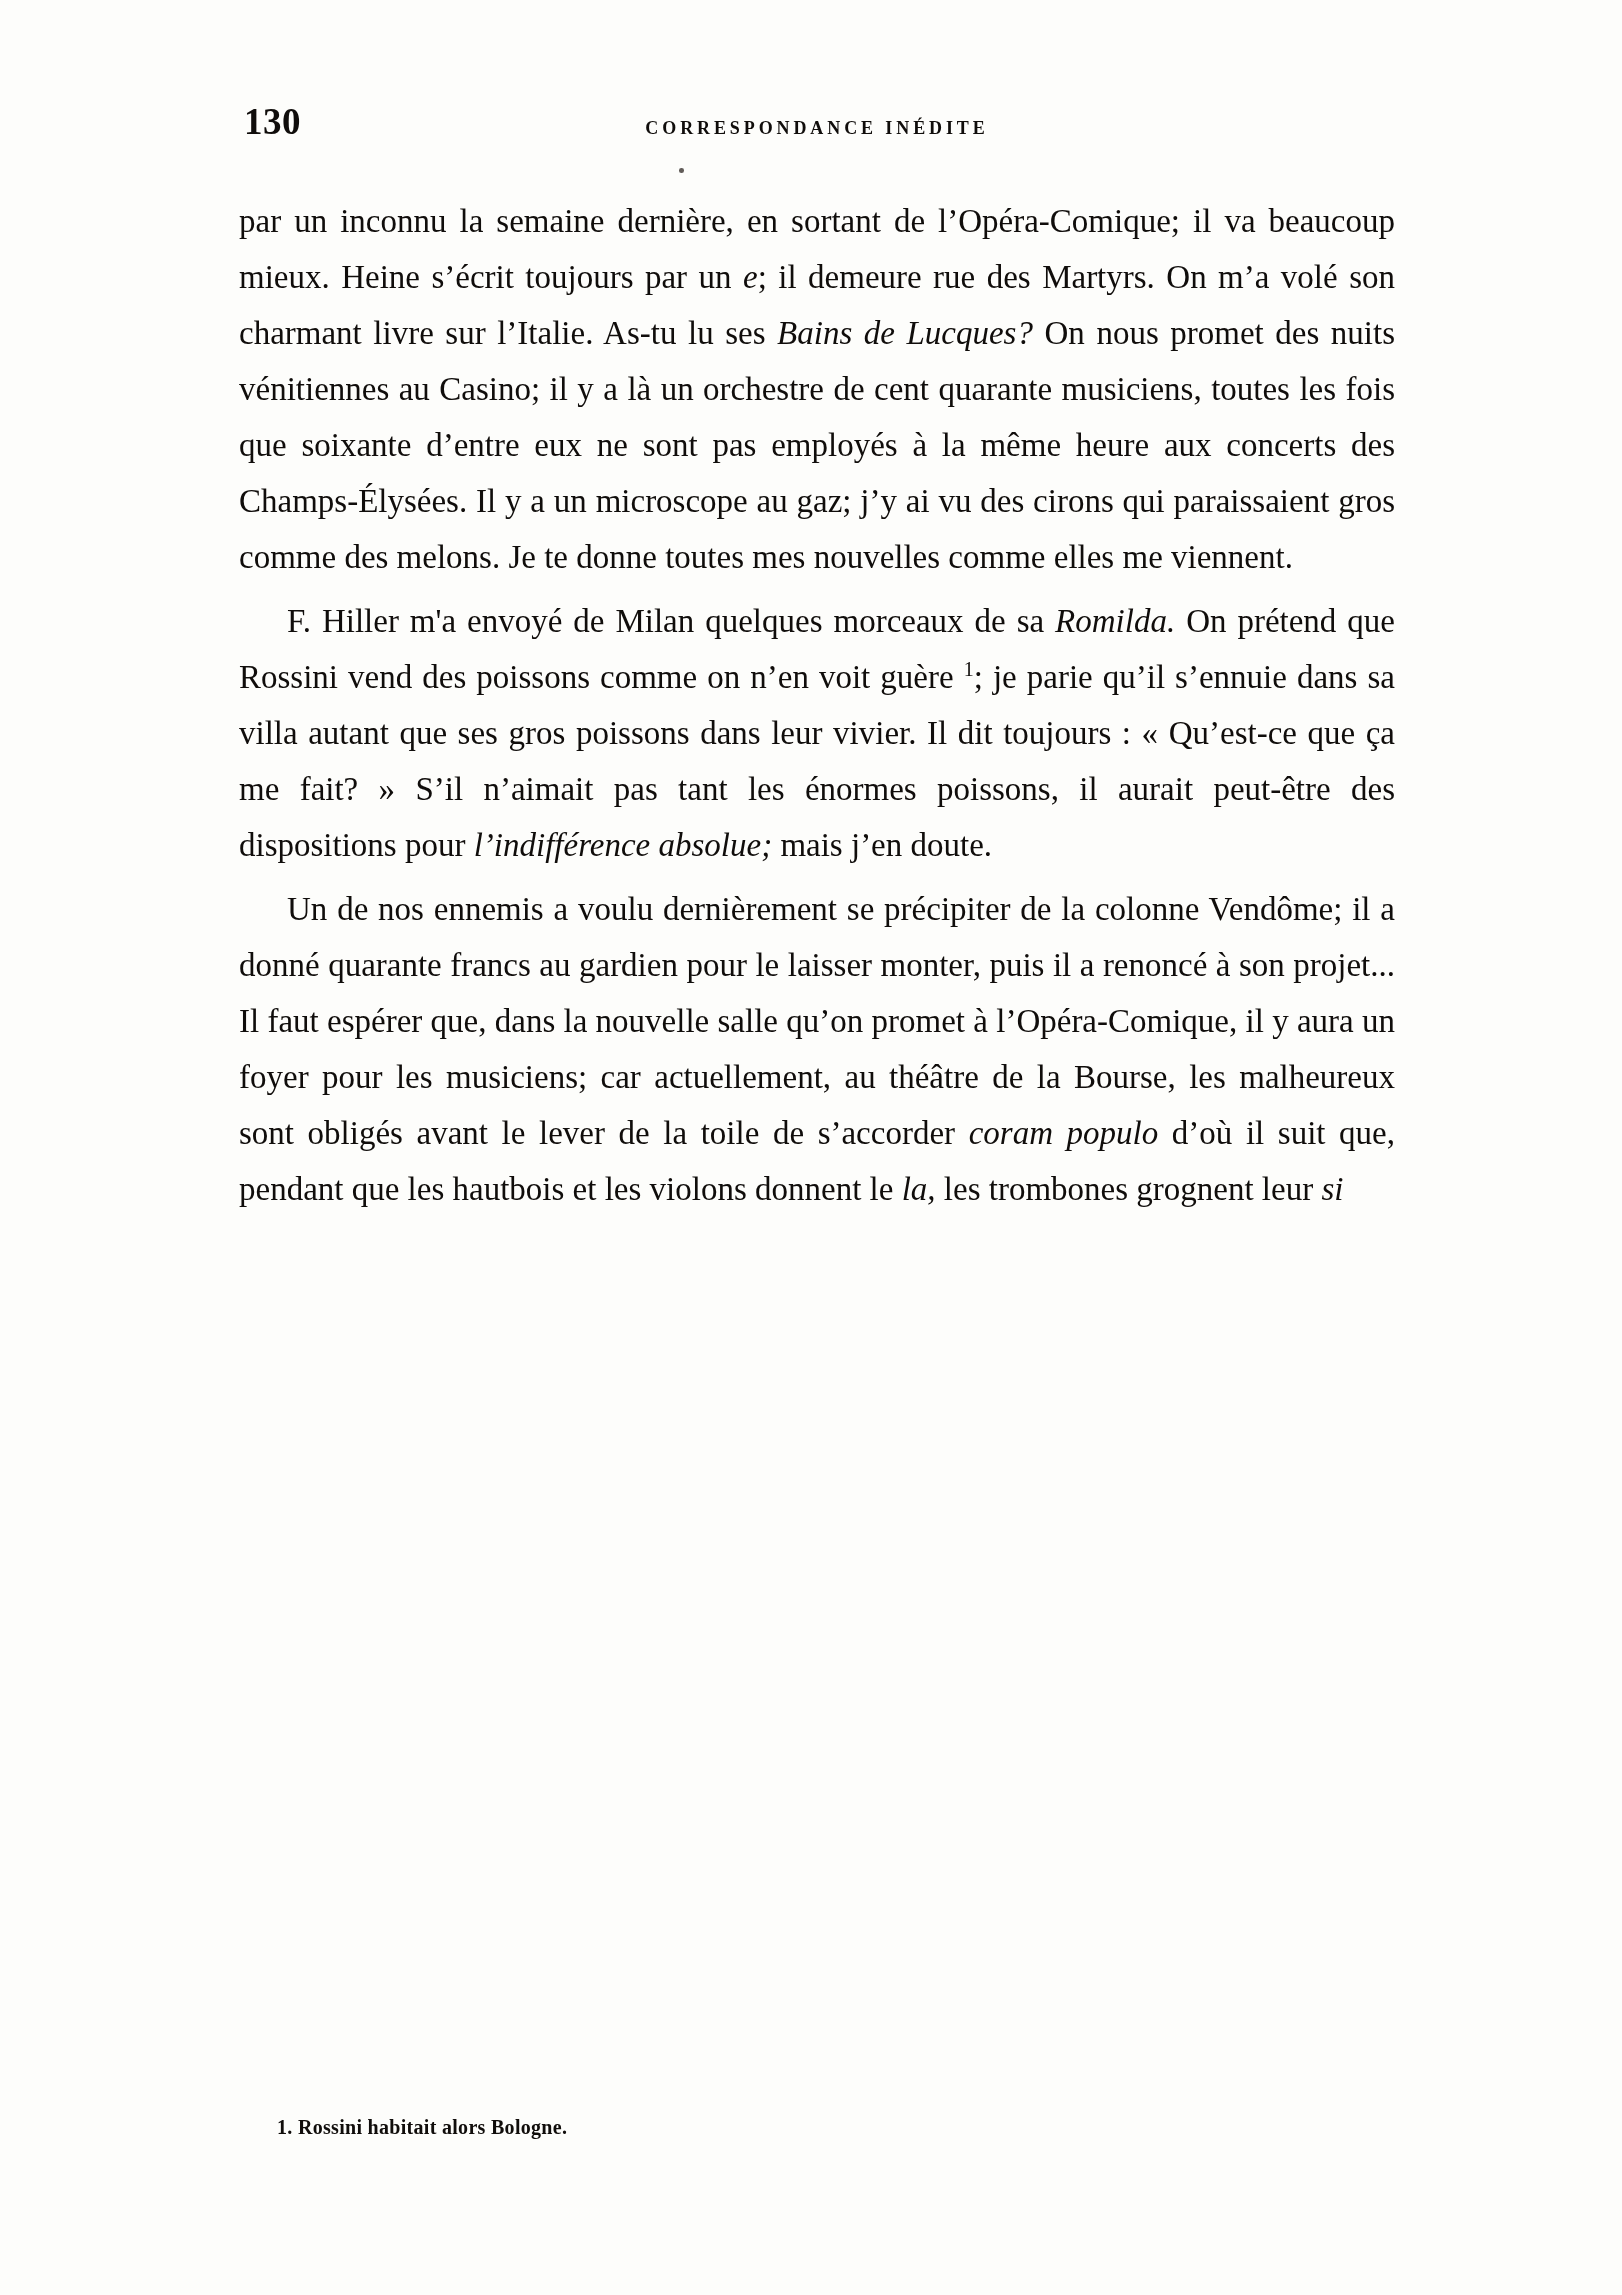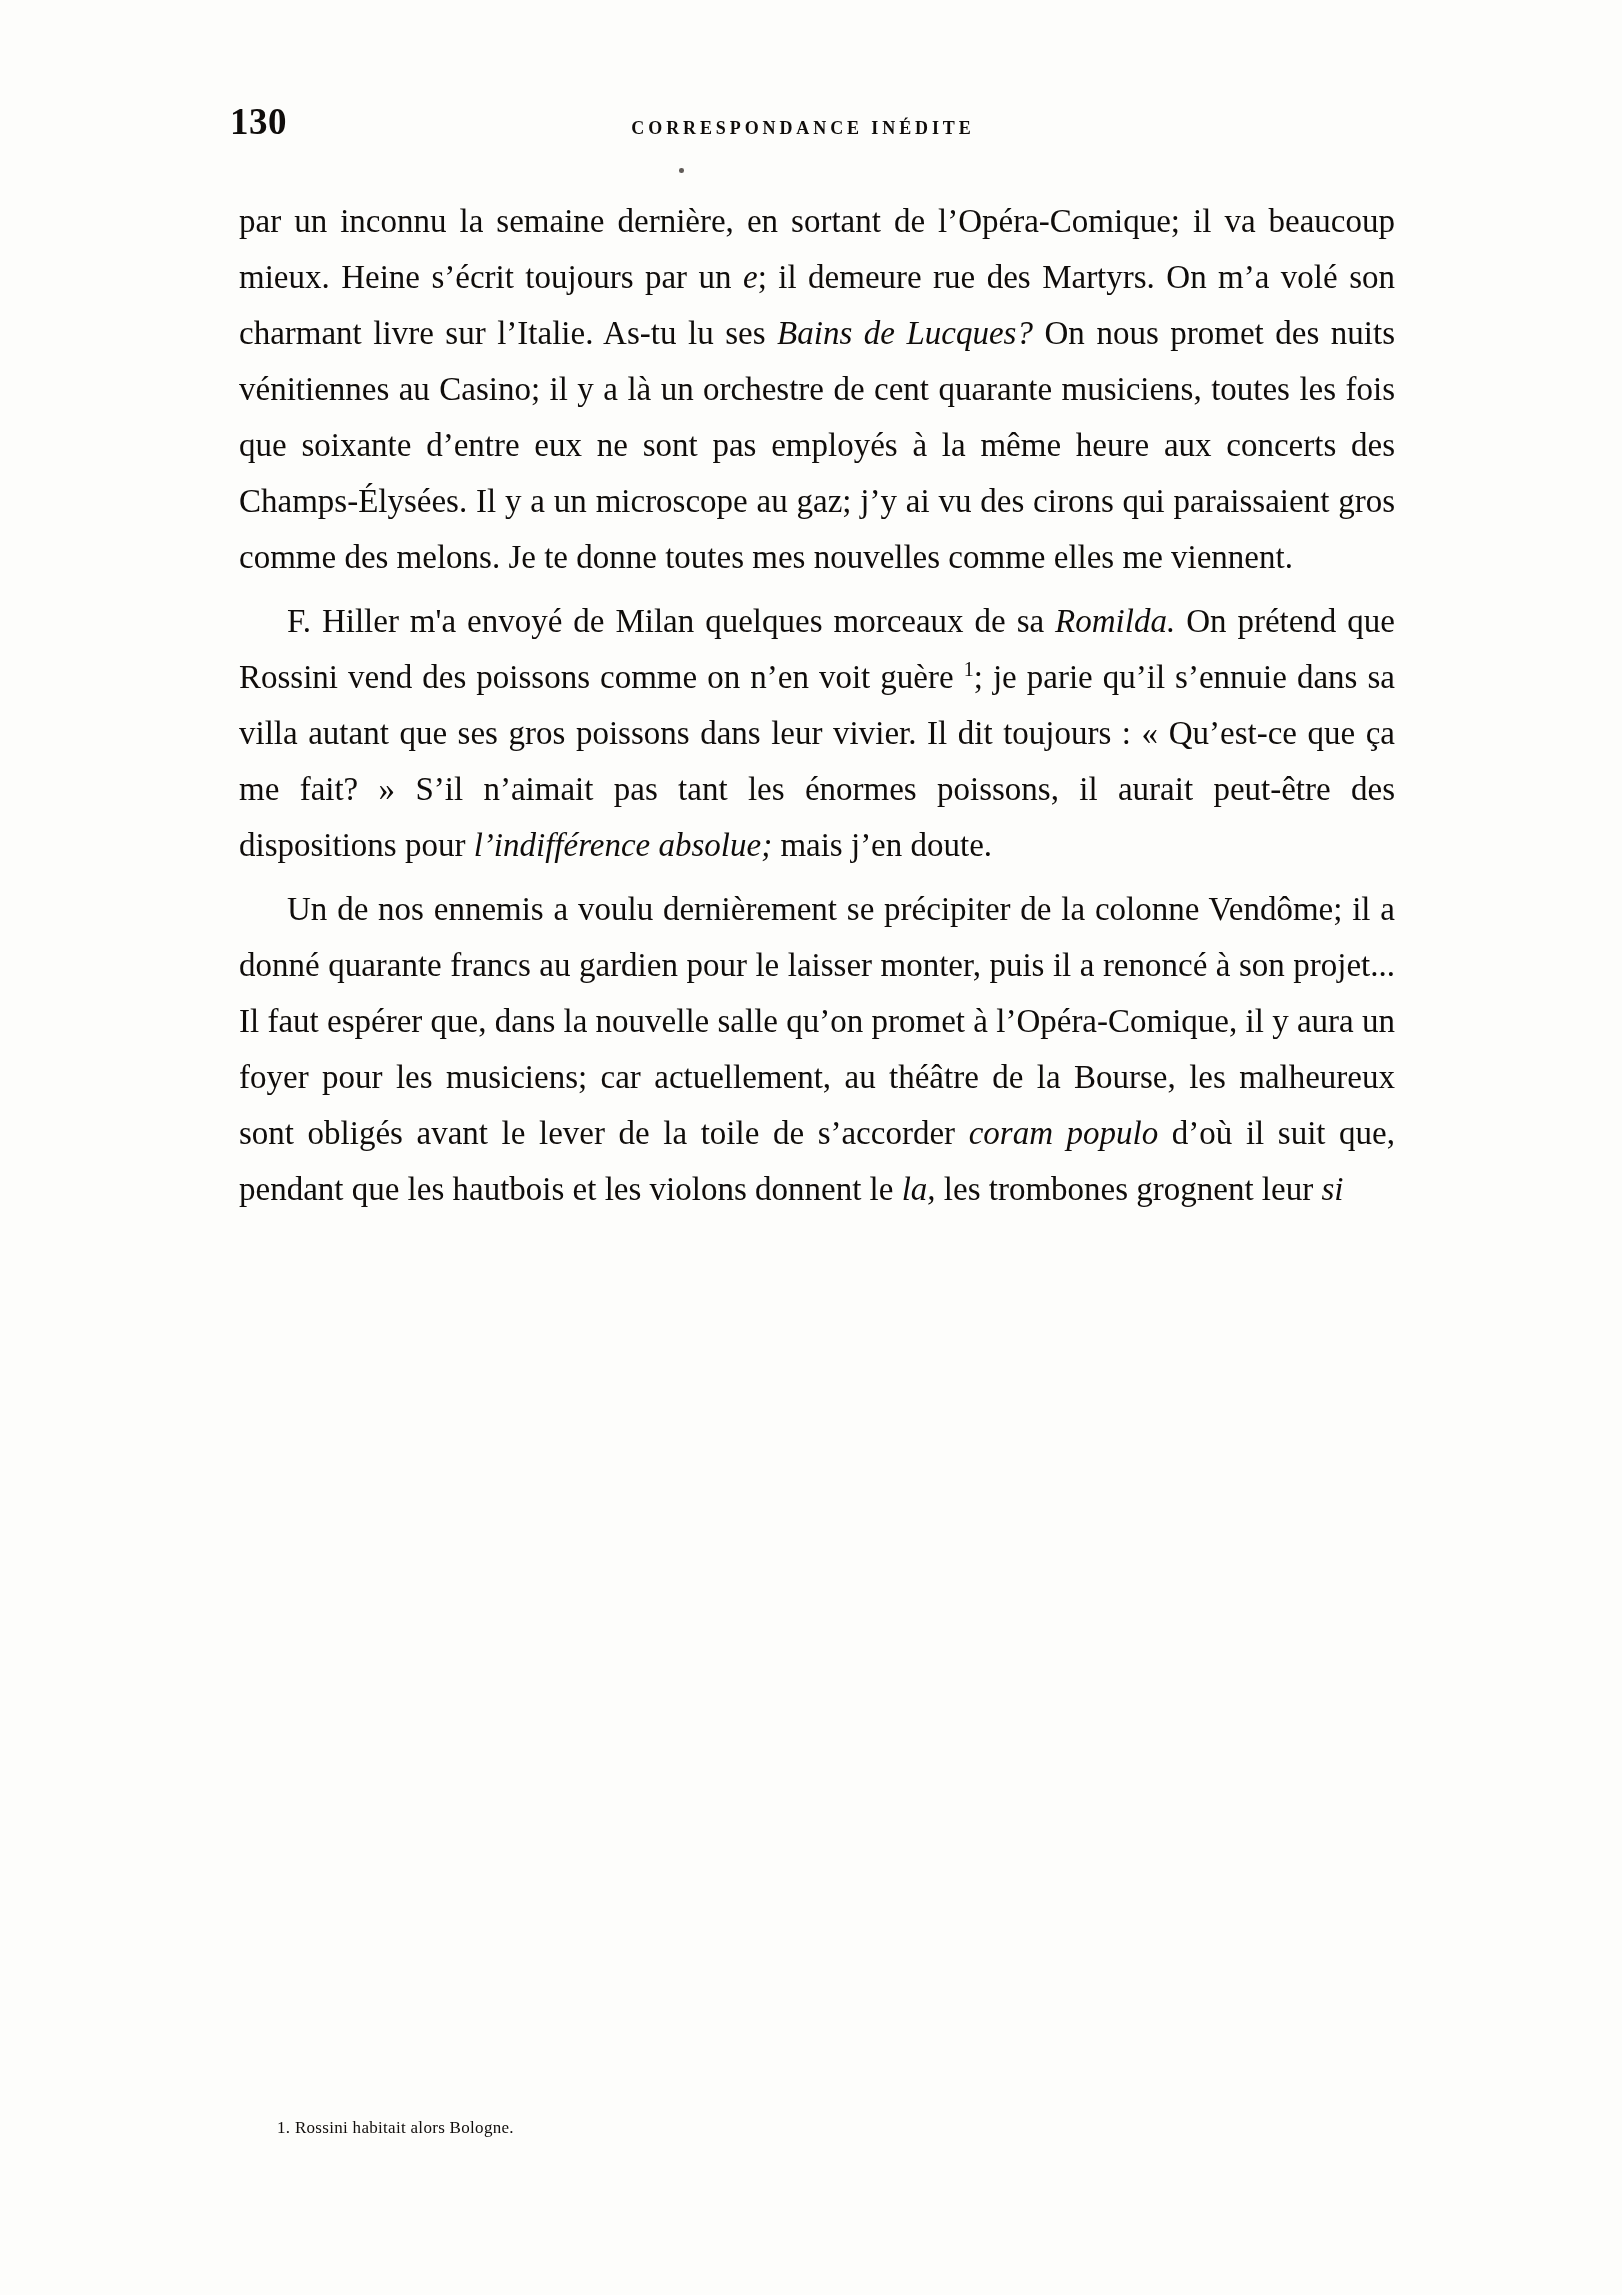--- a/index.html
+++ b/index.html
@@ -18,21 +18,21 @@
   .page {
     position: absolute;
     top: 0; left: 0;
     width: 1623px;
     height: 2295px;
     background: #fdfdfb;
   }
   .header {
     position: absolute;
     top: 100px;
-    left: 230px;
+    left: 244px;
     width: 1172px;
     height: 46px;
     display: flex;
     align-items: baseline;
   }
   .folio {
     font-size: 37px;
     font-weight: bold;
     letter-spacing: 0.5px;
     font-family: "Liberation Serif", serif;
@@ -77,23 +77,23 @@
     top: 2044px;
     width: 0px;
     height: 0.9px;
     background: transparent;
   }
   .footnote {
     position: absolute;
     left: 277px;
     top: 2109px;
     width: 1108px;
-    font-size: 17px;
+    font-size: 20px;
     line-height: 37px;
-    font-weight: normal;
+    font-weight: bold;
     letter-spacing: 0.3px;
   }
   .stray-dot {
     position: absolute;
     left: 679px;
     top: 168px;
     width: 4.6px;
     height: 4.6px;
     background: #3a3330;
     border-radius: 50%;

